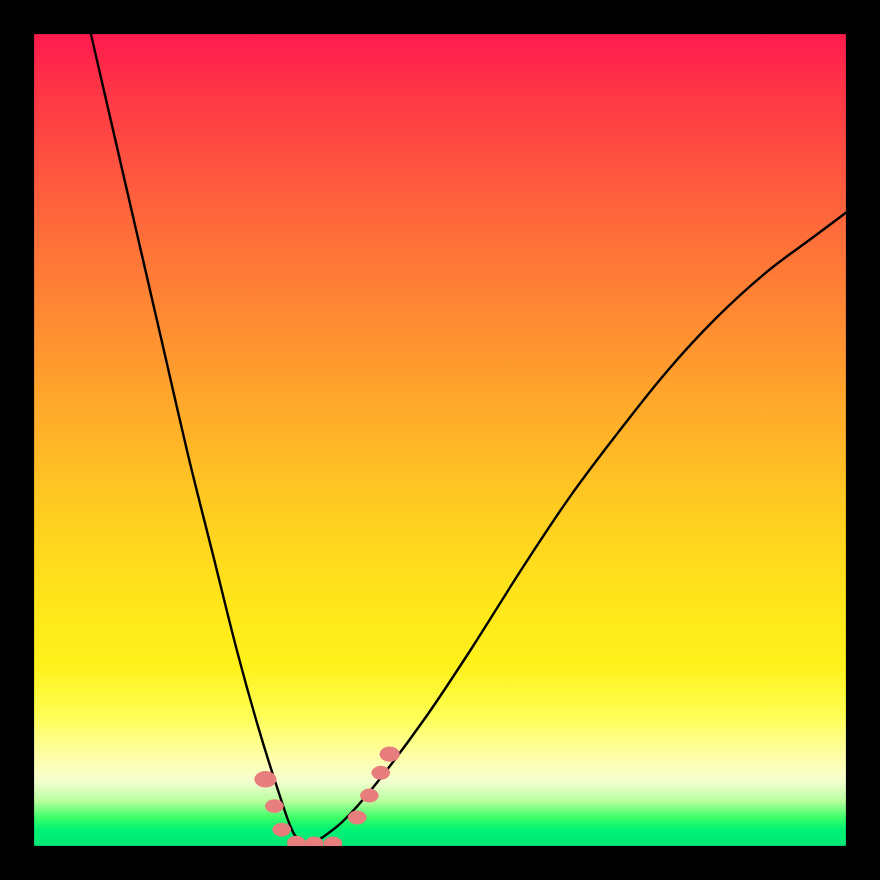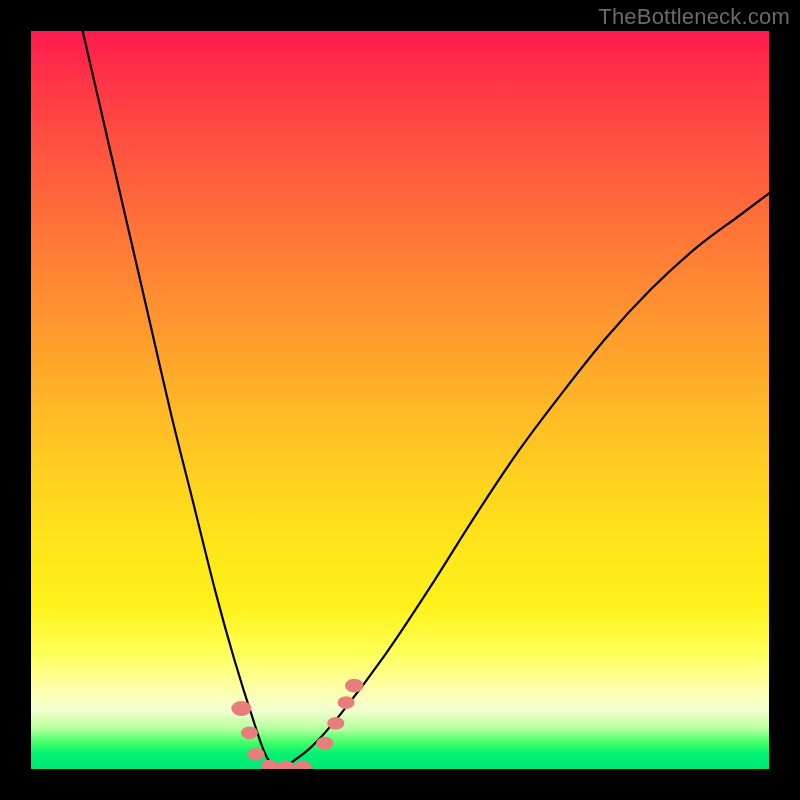--- a/index.html
+++ b/index.html
@@ -79,21 +79,20 @@
     stroke-linejoin: round;
   }
   .marker {
     stroke: none;
   }
 </style>
 </head>
 <body>
 
 <div class="frame">
-  <div class="watermark">TheBottleneck.com</div>
 
   <div class="plot">
     <div class="gradient"></div>
     <svg class="curves" viewBox="0 0 738 738" preserveAspectRatio="none">
       <path id="curve-left" class="curve" d="M 51.660000000000004 0 C 55.6452 17.26920000000001, 65.8296 61.40160000000006, 73.8 95.94000000000005 C 81.7704 130.47840000000005, 87.9696 157.3416, 95.94 191.88 C 103.9104 226.4184, 110.1096 253.2816, 118.08 287.82 C 126.0504 322.35839999999996, 132.2496 350.55, 140.22 383.76 C 148.1904 416.96999999999997, 154.3896 440.4384, 162.36 472.32 C 170.33040000000003 504.2016, 177.1938 532.9836, 184.5 560.88 C 191.8062 588.7764, 196.30800000000002 604.7171999999999, 202.95000000000002 627.3 C 209.592 649.8828, 215.4222 668.4066, 221.4 686.34 C 227.3778 704.2734, 230.8464 717.6311999999999, 236.16 726.93 C 241.4736 736.2288, 248.2632 736.0074, 250.92000000000002 738"></path>
       <path id="curve-right" class="curve" d="M 250.92000000000002 738 C 256.2336 734.0148, 269.8128 725.823, 280.44 715.86 C 291.0672 705.897, 296.676 699.255, 309.96 682.65 C 323.24399999999997 666.045, 338.2992 646.1928, 354.24 623.61 C 370.18080000000003 601.0272, 382.5792 581.7654000000001, 398.52000000000004 557.19 C 414.46080000000006 532.6146, 426.8592 511.6554, 442.8 487.08 C 458.74080000000004 462.5046, 471.1392 443.24280000000005, 487.08000000000004 420.66 C 503.02080000000007 398.0772, 515.4192 382.2102, 531.36 361.62 C 547.3008 341.0298, 559.6992 324.86760000000004, 575.64 306.27000000000004 C 591.5808 287.67240000000004, 603.9792 274.24080000000004, 619.92 258.3 C 635.8607999999999 242.35920000000002, 648.2592000000001 230.99400000000003, 664.2 217.71000000000004 C 680.1408 204.42600000000004, 695.196 194.463, 708.48 184.5 C 721.764 174.537, 732.6864 166.3452, 738 162.36"></path>
       <g id="marker-group">
           <ellipse cx="210.32999999999998" cy="677.484" rx="10.0737" ry="7.48332" class="marker" fill="#e77d7d"></ellipse>
           <ellipse cx="218.44799999999998" cy="701.838" rx="8.523900000000001" ry="6.33204" class="marker" fill="#e77d7d"></ellipse>
           <ellipse cx="225.09" cy="723.24" rx="8.523900000000001" ry="6.33204" class="marker" fill="#e77d7d"></ellipse>

